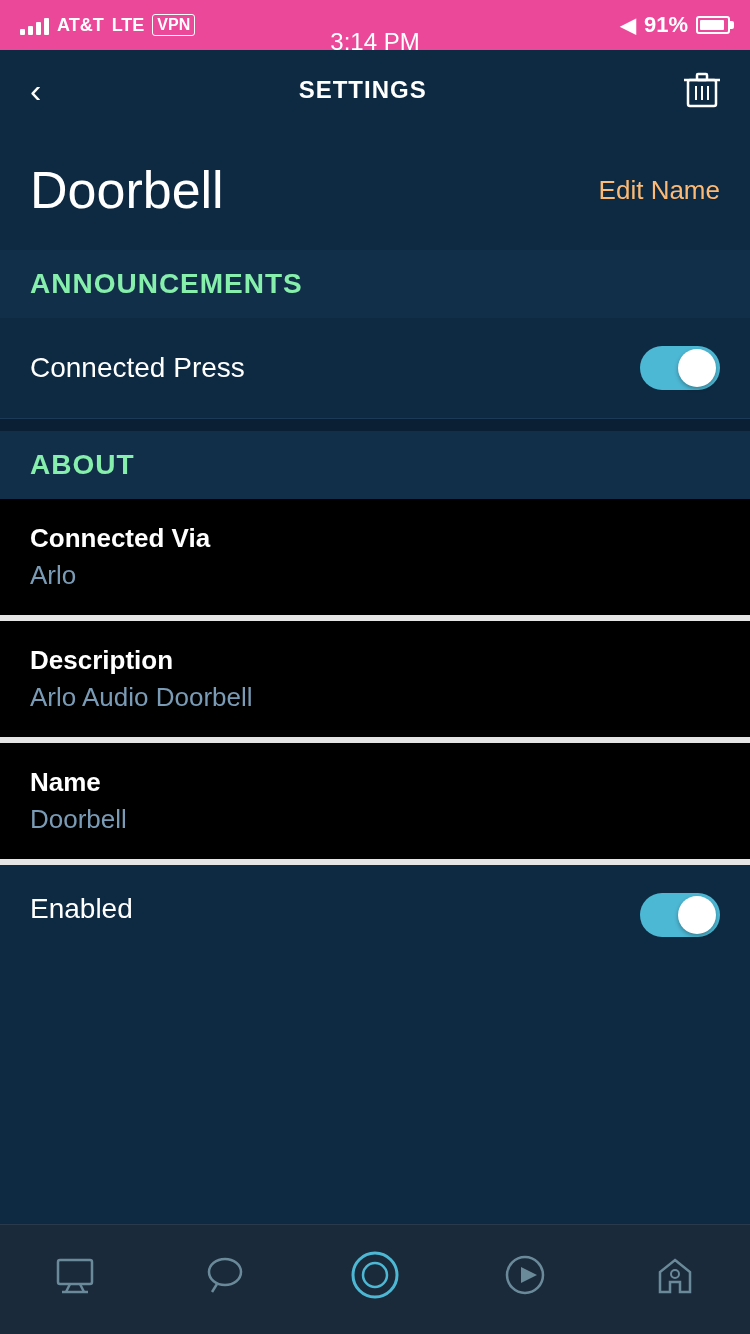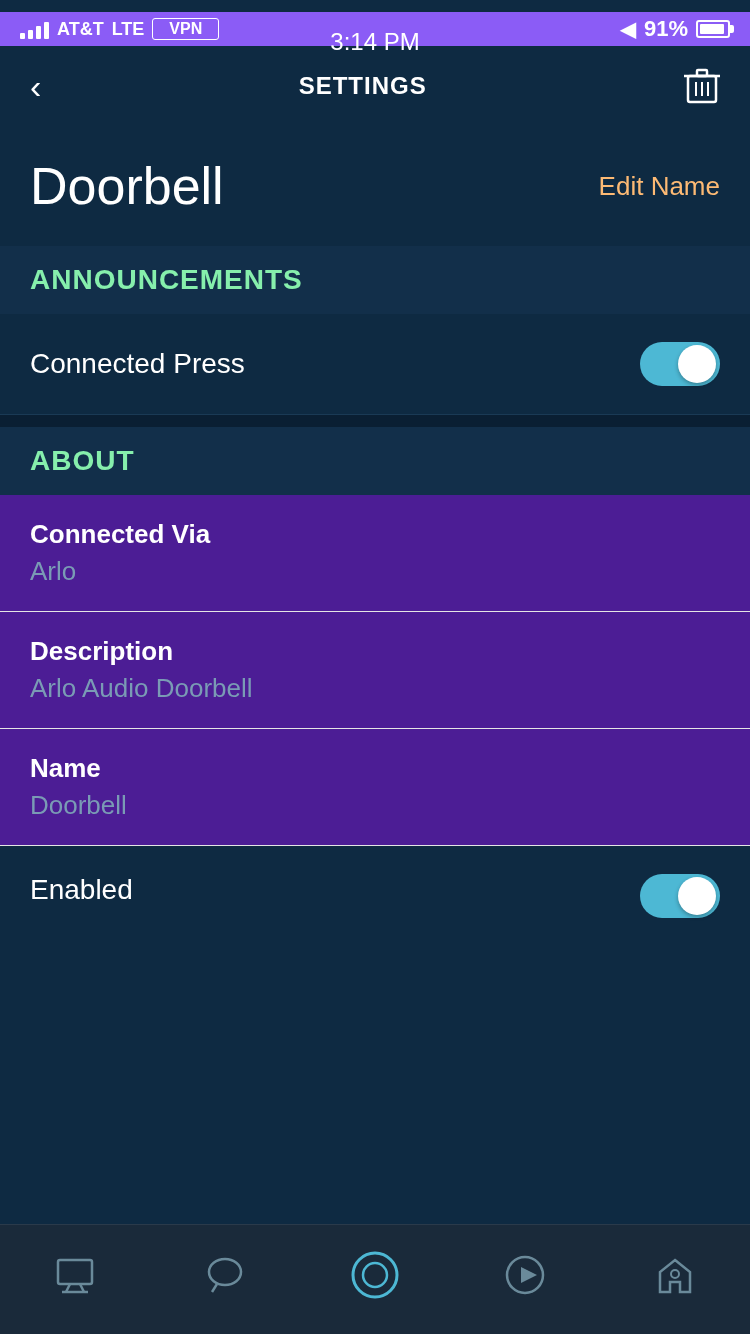--- a/index.html
+++ b/index.html
@@ -10,27 +10,26 @@
       height: 1334px;
       background-color: #0e2a42;
       font-family: -apple-system, 'Helvetica Neue', Arial, sans-serif;
       color: #ffffff;
       overflow: hidden;
       position: relative;
     }
 
     
     .status-bar {
-      height: 34px;
-      background-color: #8b5cf6;
+      height: 50px;
+      background-color: #ec4899;
       display: flex;
       align-items: center;
       justify-content: space-between;
       padding: 0 20px;
-      margin-top: 12px;
     }
 
     .status-left {
       display: flex;
       align-items: center;
       gap: 8px;
       font-size: 22px;
       font-weight: 600;
       color: #ffffff;
     }
@@ -198,23 +197,23 @@
       background-color: #ffffff;
       border-radius: 50%;
       position: absolute;
       right: 4px;
       top: 3px;
       box-shadow: 0 2px 4px rgba(0,0,0,0.3);
     }
 
     
     .about-item {
-      background-color: #4c1d95;
+      background-color: #000000;
       padding: 24px 30px;
-      border-bottom: 1px solid #e5e5e5;
+      border-bottom: 6px solid #e5e5e5;
     }
 
     .about-item-label {
       font-size: 26px;
       font-weight: 600;
       color: #ffffff;
       margin-bottom: 6px;
     }
 
     .about-item-value {
@@ -272,21 +271,21 @@
       font-weight: 700;
       color: #ffffff;
     }
 
     .vpn-badge {
       font-size: 16px;
       font-weight: 600;
       color: #ffffff;
       border: 1.5px solid #ffffff;
       border-radius: 3px;
-      padding: 1px 16px;
+      padding: 1px 4px;
     }
 
     .location-arrow {
       font-size: 20px;
       color: #ffffff;
     }
 
     .section-gap {
       height: 12px;
       background-color: #0a1f33;

